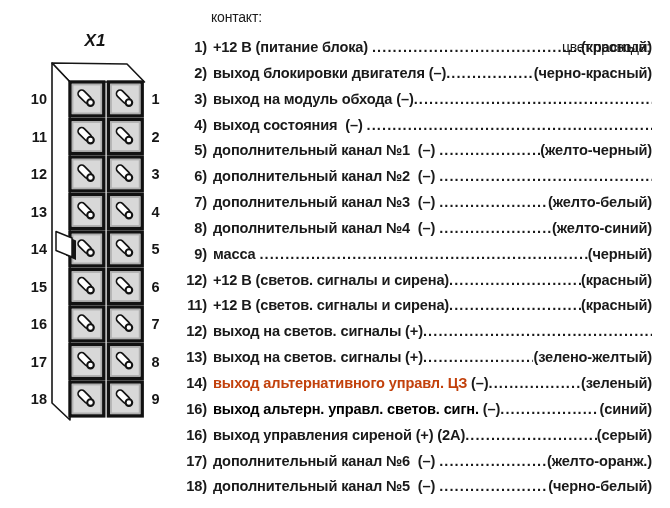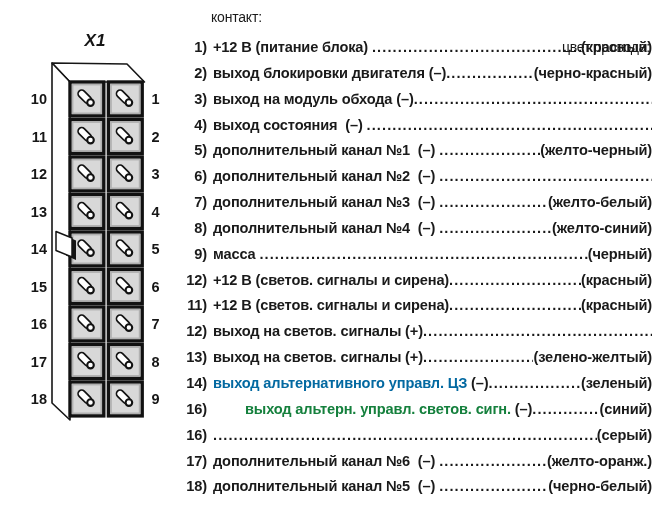--- a/index.html
+++ b/index.html
@@ -245,34 +245,35 @@
         <span class="leader">............................................................................................................................................</span>
       </div>
       <div class="row">
         <span class="num">13)</span>
         <span class="lbl">выход на светов. сигналы (+)</span>
         <span class="leader">............................................................................................................................................</span>
         <span class="clr">(зелено-желтый)</span>
       </div>
       <div class="row">
         <span class="num">14)</span>
-        <span class="lbl-red" style="color: #0369a1;">выход альтернативного управл. ЦЗ</span>
+        <span class="lbl-red" style="color: #c2410c;">выход альтернативного управл. ЦЗ</span>
         <span class="lbl"> (–)</span>
         <span class="leader">............................................................................................................................................</span>
         <span class="clr">(зеленый)</span>
       </div>
       <div class="row">
         <span class="num">16)</span>
-        <span class="lbl-red" style="color: #15803d; margin-left: 32px;">выход альтерн. управл. светов. сигн.</span>
+        <span class="lbl-red" style="color: #000000;">выход альтерн. управл. светов. сигн.</span>
         <span class="lbl"> (–)</span>
         <span class="leader">............................................................................................................................................</span>
         <span class="clr">(синий)</span>
       </div>
       <div class="row">
         <span class="num">16)</span>
+        <span class="lbl">выход управления сиреной (+) (2А)</span>
         <span class="leader">............................................................................................................................................</span>
         <span class="clr">(серый)</span>
       </div>
       <div class="row">
         <span class="num">17)</span>
         <span class="lbl">дополнительный канал №6  (–) </span>
         <span class="leader">............................................................................................................................................</span>
         <span class="clr">(желто-оранж.)</span>
       </div>
       <div class="row">

